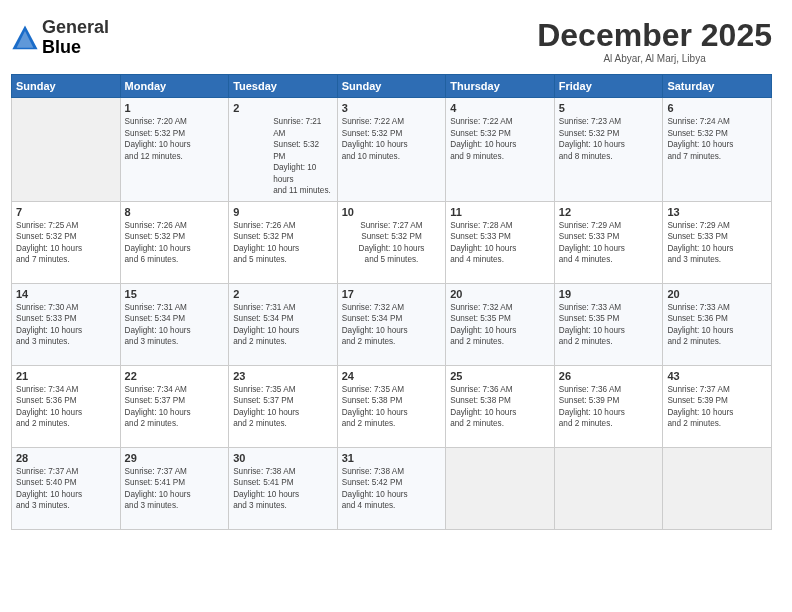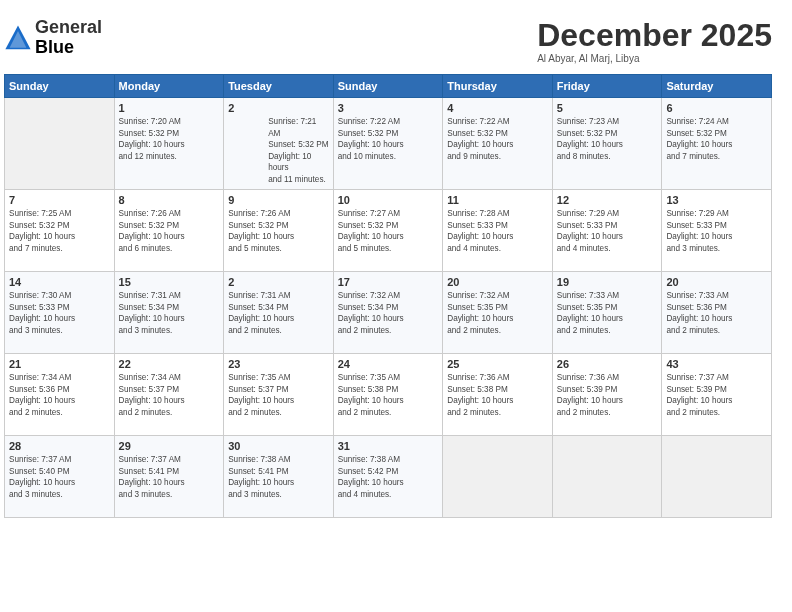--- a/index.html
+++ b/index.html
@@ -6,21 +6,21 @@
     body {
       width: 792px;
       height: 612px;
       font-family: Arial, sans-serif;
       background: #fff;
       overflow: hidden;
     }
     .page {
       width: 792px;
       height: 520px;
-      padding: 18px 20px 10px 4px;
+      padding: 18px 20px 10px 11px;
     }
     .header {
       display: flex;
       align-items: flex-start;
       justify-content: space-between;
       margin-bottom: 10px;
     }
     .logo {
       display: flex;
       align-items: center;
@@ -31,21 +31,21 @@
       color: #333;
       line-height: 1.1;
     }
     .logo-text .blue { color: #000000; text-align: right; }
     .logo-icon {
       width: 28px;
       height: 28px;
       margin-right: 3px;
     }
     .title-block {
-      text-align: left;
+      text-align: center;
     }
     .month-title {
       font-size: 32px;
       font-weight: bold;
       color: #333;
       line-height: 1.1;
     }
     .location {
       font-size: 10px;
       color: #555;
@@ -192,21 +192,21 @@
           </td>
           <td>
             <span class="day-num">9</span>
             <div class="day-info" style="white-space: pre-line;">Sunrise: 7:26 AM
 Sunset: 5:32 PM
 Daylight: 10 hours
 and 5 minutes.</div>
           </td>
           <td>
             <span class="day-num">10</span>
-            <div class="day-info" style="white-space: pre-line;">Sunrise: 7:27 AM
+            <div class="day-info" style="white-space: pre-line; text-align: center;">Sunrise: 7:27 AM
 Sunset: 5:32 PM
 Daylight: 10 hours
 and 5 minutes.</div>
           </td>
           <td>
             <span class="day-num">11</span>
             <div class="day-info" style="white-space: pre-line;">Sunrise: 7:28 AM
 Sunset: 5:33 PM
 Daylight: 10 hours
 and 4 minutes.</div>

